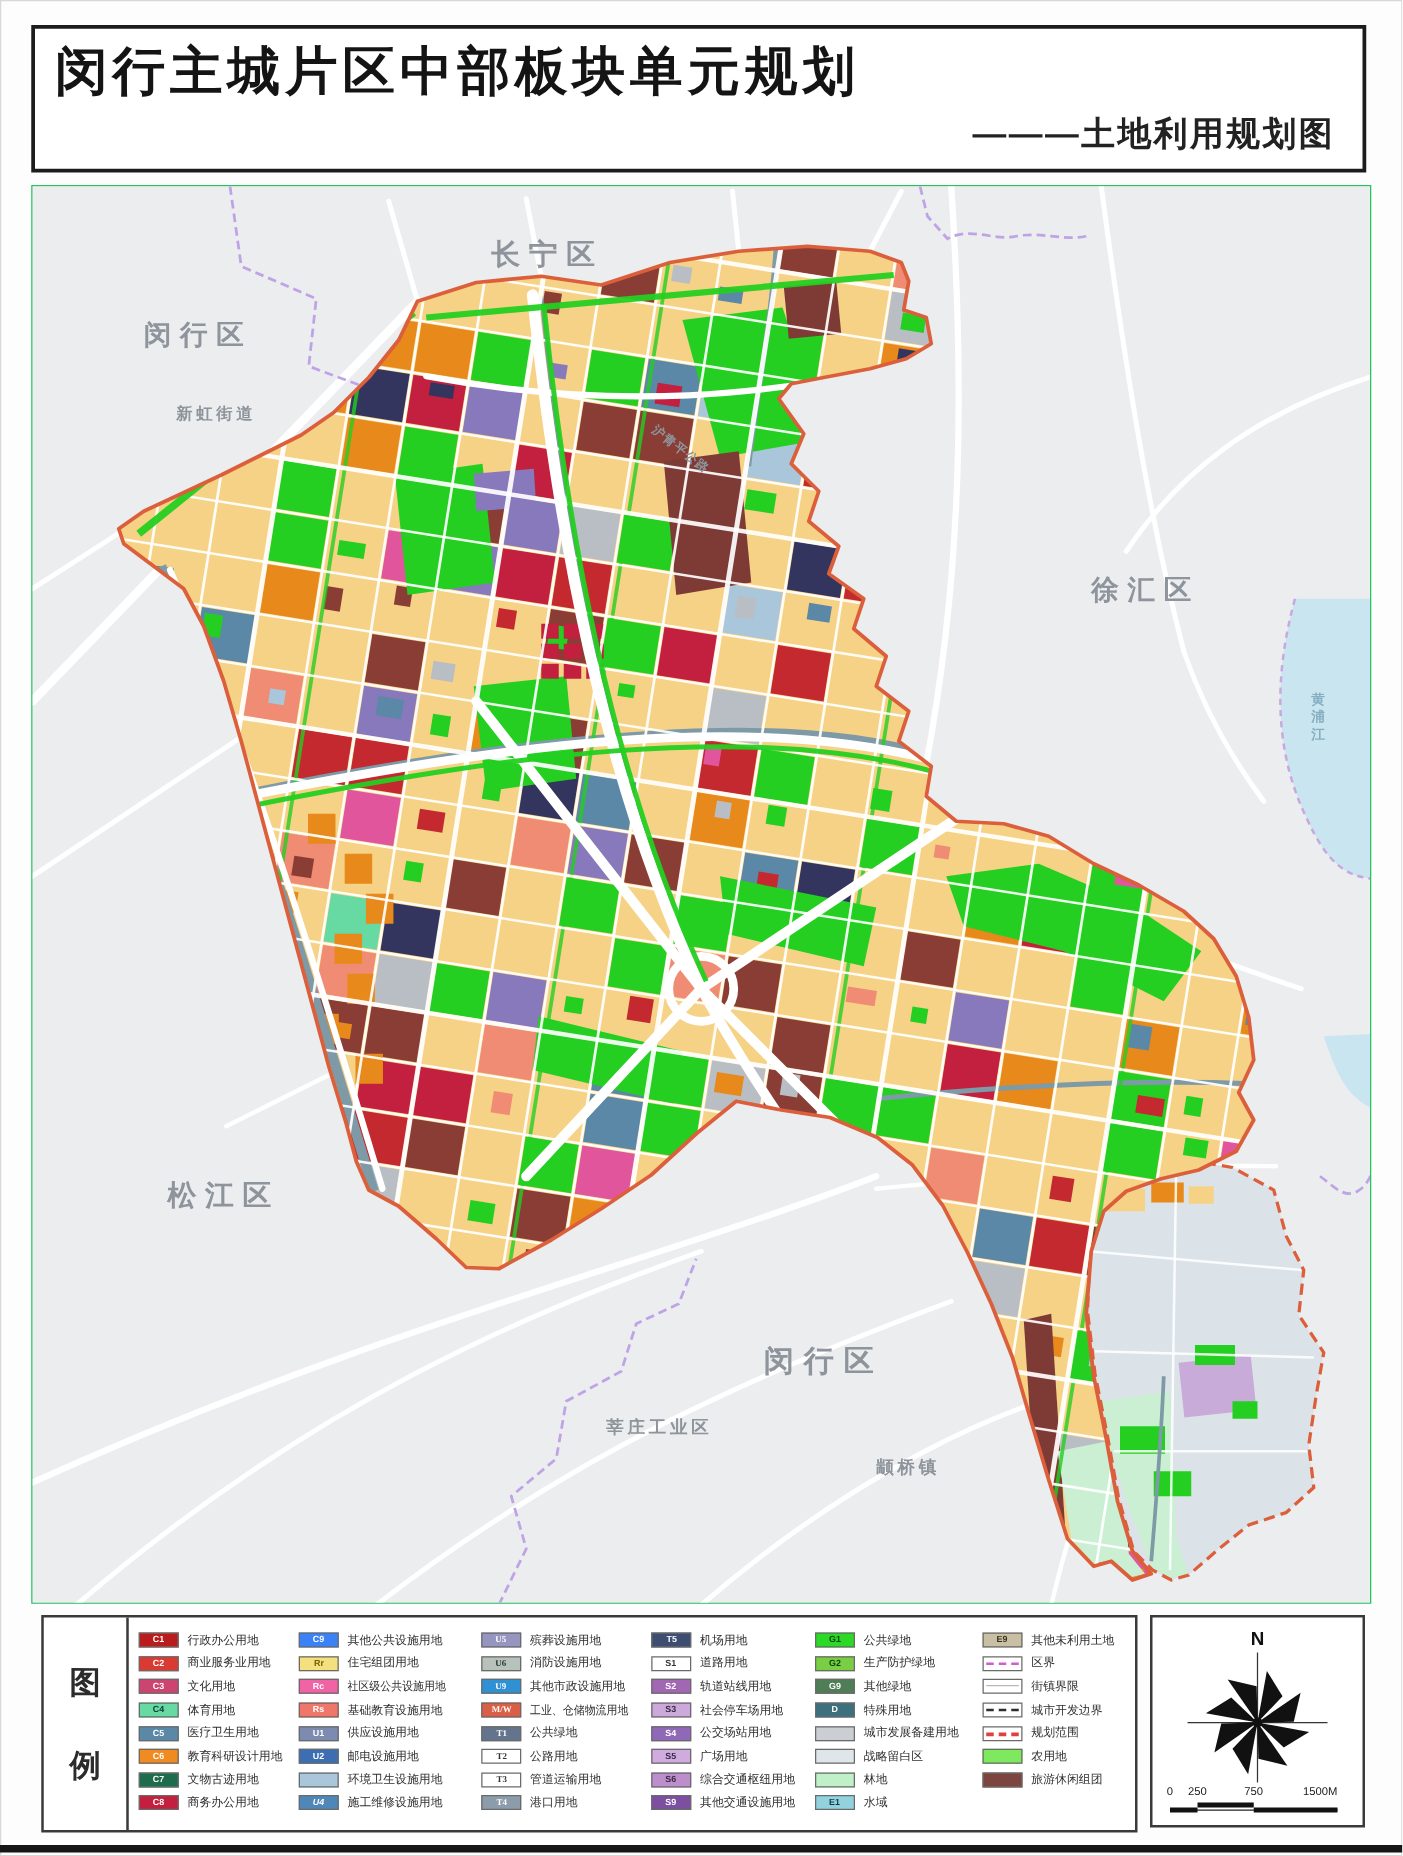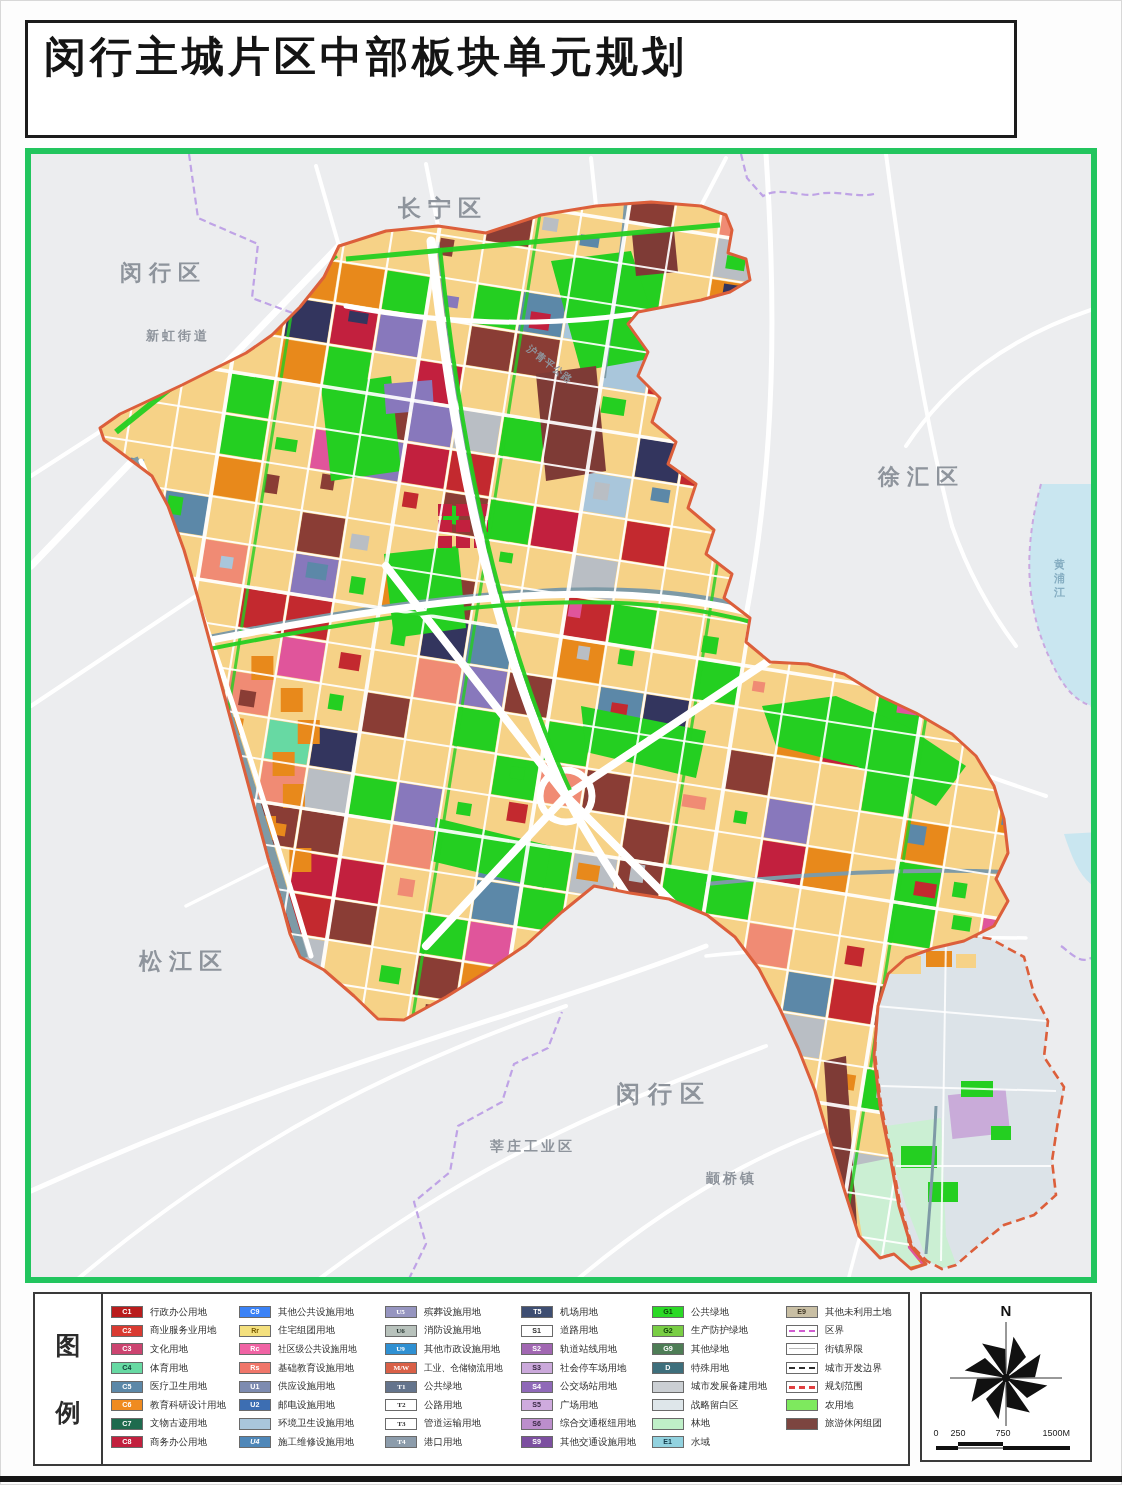--- a/index.html
+++ b/index.html
@@ -1,26 +1,26 @@
 <!DOCTYPE html>
 <html><head>
 <meta charset="utf-8">
 <style>
   html,body{margin:0;padding:0;background:#ffffff;}
   .page{position:relative;width:1122px;height:1485px;background:#fdfdfd;overflow:hidden;
         font-family:"Liberation Sans","DejaVu Sans",sans-serif;}
   
-  .title-box{position:absolute;left:25px;top:20px;width:992px;height:118px;background:#fff;
+  .title-box{position:absolute;left:25px;top:20px;width:1068px;height:118px;background:#fff;
              border:3px solid #1c1c1c;box-sizing:border-box;}
   .title-box h1{margin:6px 0 0 16px;font-size:42px;letter-spacing:4px;color:#141414;font-weight:bold;}
   .title-box .subtitle{position:absolute;right:22px;bottom:10px;font-size:27px;font-weight:bold;
              color:#222;letter-spacing:2px;}
   
   .map-panel{position:absolute;left:25px;top:148px;width:1072px;height:1135px;background:#ECEDEF;
-             border:6px solid #22c55e;box-sizing:border-box;overflow:hidden;}
+             border:1px solid #22c55e;box-sizing:border-box;overflow:hidden;}
   .map-panel svg{display:block;}
   
   .legend-box{position:absolute;left:33px;top:1292px;width:877px;height:174px;background:#fff;
               border:2px solid #3a3a3a;box-sizing:border-box;display:flex;}
   .legend-title{width:66px;border-right:2px solid #3a3a3a;display:flex;flex-direction:column;
               align-items:center;justify-content:center;gap:34px;}
   .legend-title span{font-size:25px;color:#2b2b2b;font-weight:bold;}
   .legend-grid{flex:1;display:flex;padding:9px 0 0 8px;box-sizing:border-box;}
   .lcol{display:flex;flex-direction:column;}
   .lrow{display:flex;align-items:center;height:18.6px;}
@@ -36,20 +36,21 @@
   .page-edge{position:absolute;inset:0;border:1px solid #d8d8d8;pointer-events:none;}
 </style>
 </head>
 <body>
 
 <div class="page">
   <div class="page-edge"></div>
 
   <header class="title-box">
     <h1>闵行主城片区中部板块单元规划</h1>
+    <div class="subtitle">———土地利用规划图</div>
   </header>
 
   <div class="map-panel">
     <svg id="map-svg" width="1072" height="1135" viewBox="25 148 1072 1135" xmlns="http://www.w3.org/2000/svg">
         <rect x="25" y="148" width="1072" height="1135" fill="#ECEDEF"></rect>
         <path d="M25,560 L333,240" stroke="#ffffff" stroke-width="7" fill="none" stroke-linecap="round"></path>
         <path d="M25,470 L95,425" stroke="#ffffff" stroke-width="4" fill="none" stroke-linecap="round"></path>
         <path d="M310,160 L333,240" stroke="#ffffff" stroke-width="4" fill="none" stroke-linecap="round"></path>
         <path d="M420,158 L432,220" stroke="#ffffff" stroke-width="4" fill="none" stroke-linecap="round"></path>
         <path d="M585,152 L590,200" stroke="#ffffff" stroke-width="4" fill="none" stroke-linecap="round"></path>

